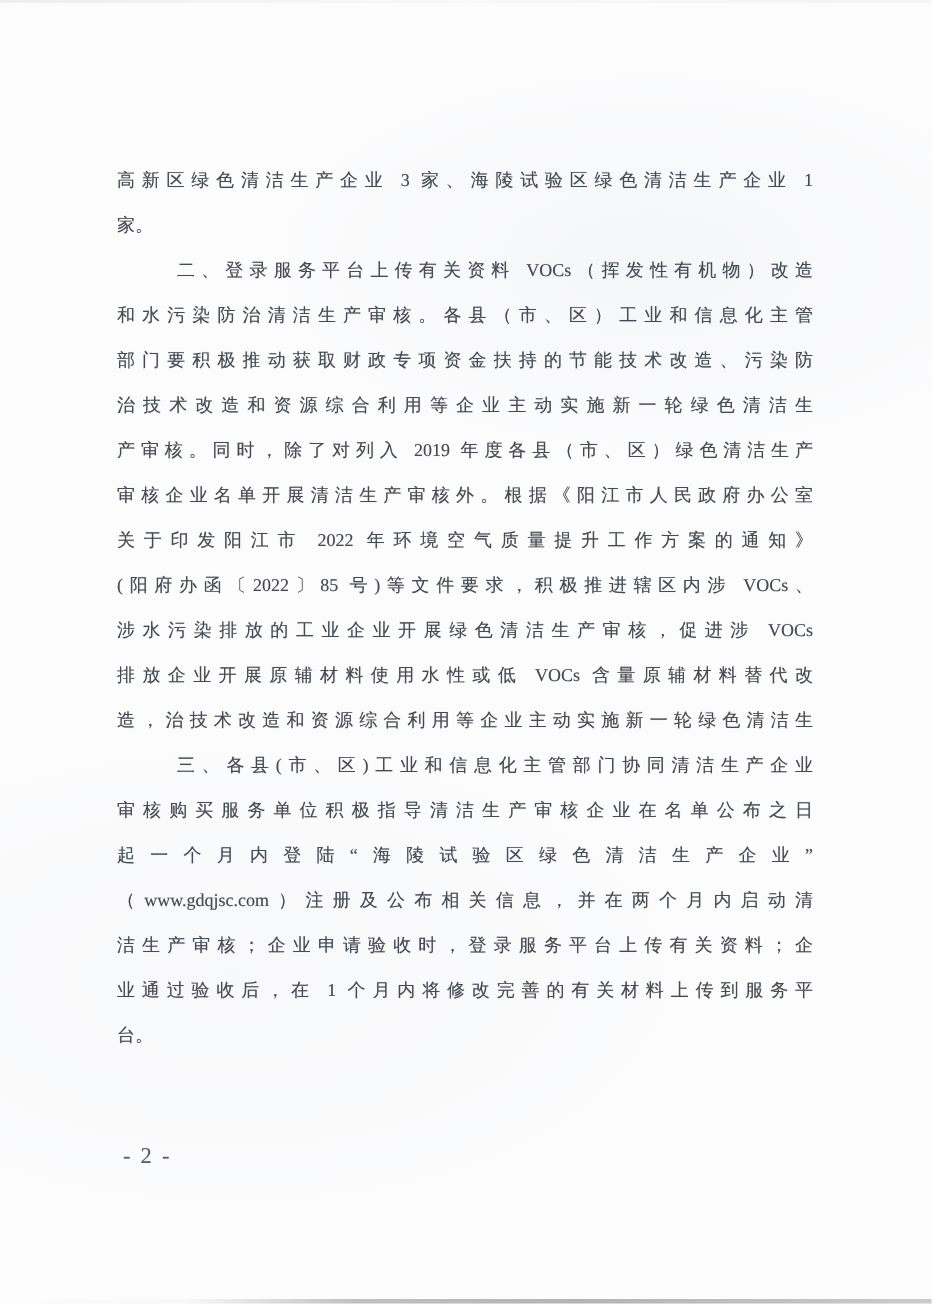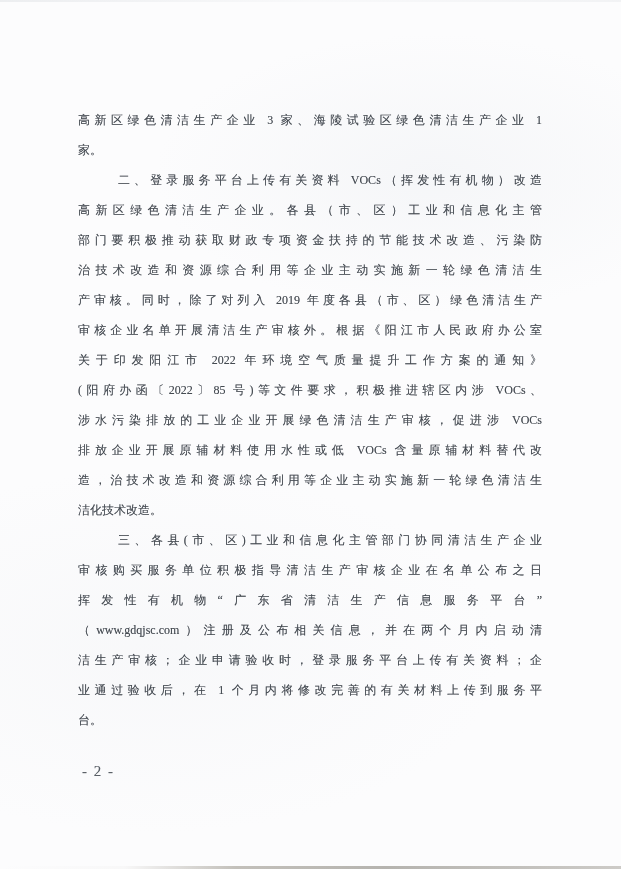--- a/index.html
+++ b/index.html
@@ -82,34 +82,33 @@
 </head>
 <body>
 
 <div class="scan-page">
   <div class="scan-edge-top"></div>
 
   <main class="body-text">
     <div class="line j">高新区绿色清洁生产企业 3 家、海陵试验区绿色清洁生产企业 1</div>
     <div class="line">家。</div>
     <div class="line j indent">二、登录服务平台上传有关资料 VOCs（挥发性有机物）改造</div>
-    <div class="line j">高新区绿色清洁生产企业。各县（市、区）工业和信息化主管</div>
+    <div class="line j">和水污染防治清洁生产审核。各县（市、区）工业和信息化主管</div>
     <div class="line j">部门要积极推动获取财政专项资金扶持的节能技术改造、污染防</div>
     <div class="line j">治技术改造和资源综合利用等企业主动实施新一轮绿色清洁生</div>
     <div class="line j">产审核。同时，除了对列入 2019 年度各县（市、区）绿色清洁生产</div>
     <div class="line j">审核企业名单开展清洁生产审核外。根据《阳江市人民政府办公室</div>
     <div class="line j">关于印发阳江市 2022 年环境空气质量提升工作方案的通知》</div>
     <div class="line j">(阳府办函〔2022〕85 号)等文件要求，积极推进辖区内涉 VOCs、</div>
     <div class="line j">涉水污染排放的工业企业开展绿色清洁生产审核，促进涉 VOCs</div>
     <div class="line j">排放企业开展原辅材料使用水性或低 VOCs 含量原辅材料替代改</div>
     <div class="line j">造，治技术改造和资源综合利用等企业主动实施新一轮绿色清洁生</div>
-    <div class="line">洁化技术改造。</div>
     <div class="line j indent">三、各县(市、区)工业和信息化主管部门协同清洁生产企业</div>
     <div class="line j">审核购买服务单位积极指导清洁生产审核企业在名单公布之日</div>
-    <div class="line j">挥发性有机物“广东省清洁生产信息服务平台”</div>
+    <div class="line j">起一个月内登陆“海陵试验区绿色清洁生产企业”</div>
     <div class="line j">（www.gdqjsc.com）注册及公布相关信息，并在两个月内启动清</div>
     <div class="line j">洁生产审核；企业申请验收时，登录服务平台上传有关资料；企</div>
     <div class="line j">业通过验收后，在 1 个月内将修改完善的有关材料上传到服务平</div>
     <div class="line">台。</div>
   </main>
 
   <div class="page-number">- 2 -</div>
 
   <div class="scan-edge-bottom"></div>
 </div>

